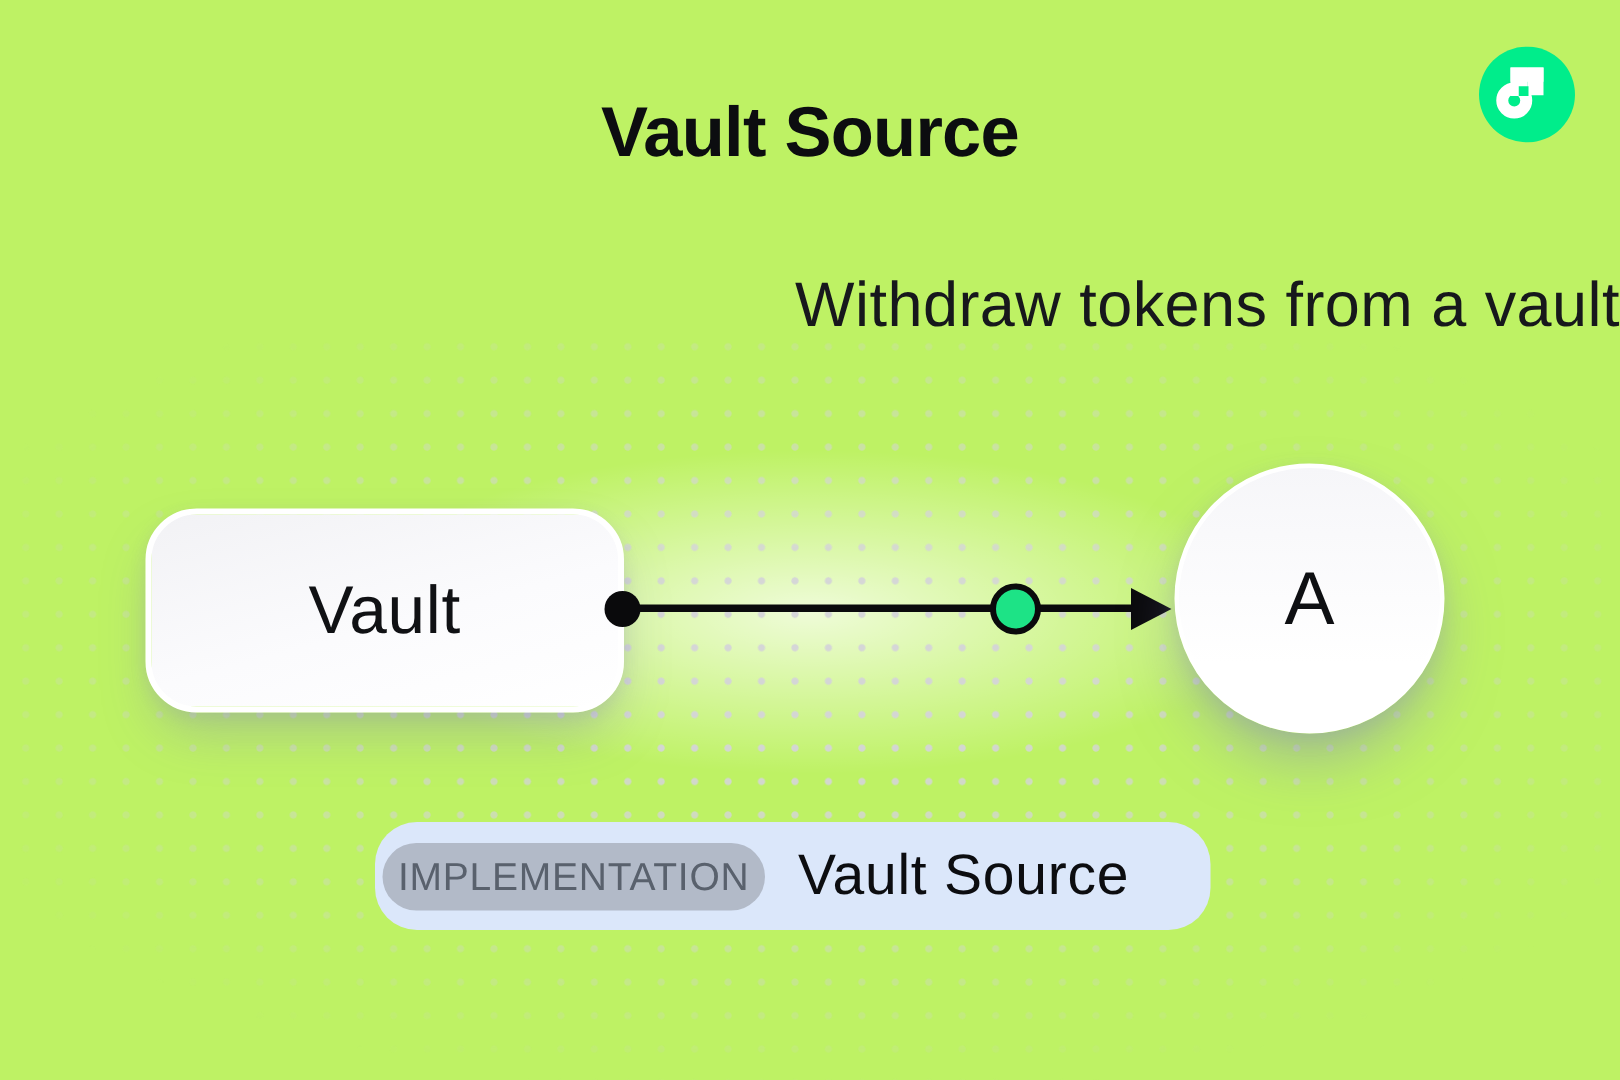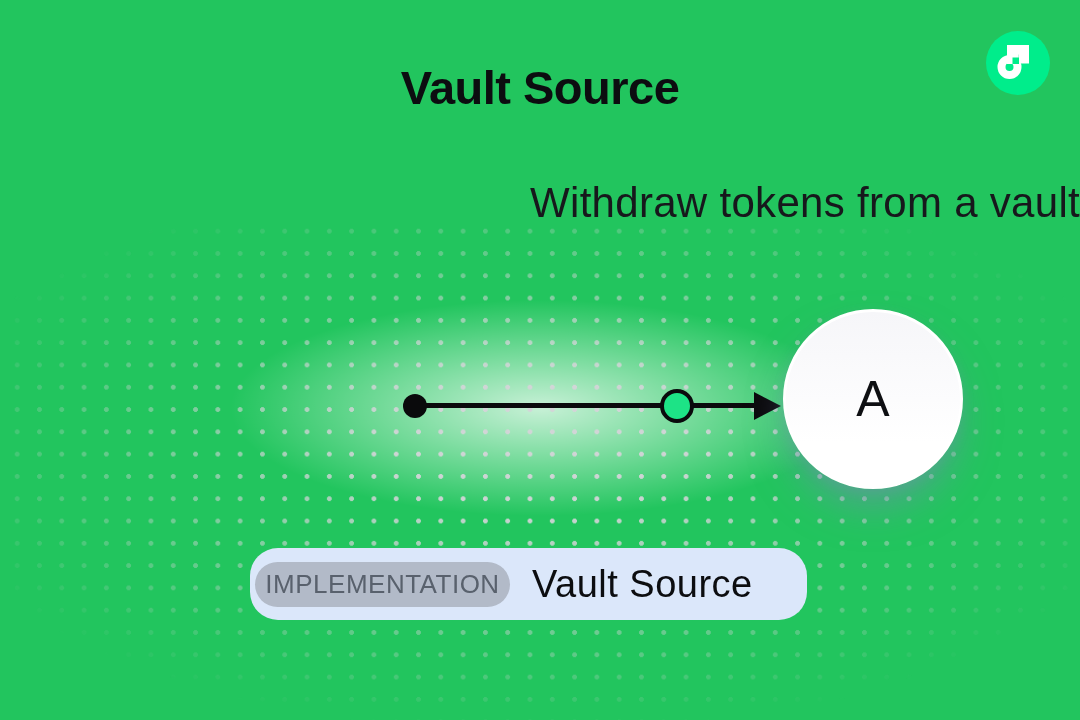--- a/index.html
+++ b/index.html
@@ -1,20 +1,20 @@
 <!DOCTYPE html>
 <html><head>
 <meta charset="utf-8">
 <style>
   html, body { margin: 0; padding: 0; }
   .canvas {
     position: relative;
     width: 1080px;
     height: 720px;
-    background: #22c55e;
+    background: #bef264;
     overflow: hidden;
     font-family: "Liberation Sans", "DejaVu Sans", sans-serif;
   }
 
   
   .glow {
     position: absolute;
     left: 110px; top: 258px;
     width: 860px; height: 300px;
     background: radial-gradient(ellipse 50% 50% at 50% 50%, rgba(255,255,255,0.75), rgba(255,255,255,0) 72%);
@@ -174,20 +174,23 @@
       <rect x="32.5" y="14" width="10.5" height="18.5" fill="#ffffff"></rect>
       <rect x="21" y="14" width="11.5" height="19" fill="#ffffff"></rect>
       <circle cx="23.5" cy="36" r="8" fill="none" stroke="#ffffff" stroke-width="8"></circle>
       <rect x="26.5" y="26.5" width="6.5" height="6.5" fill="#00ED8B"></rect>
     </svg>
   </div>
 
   <div class="title">Vault Source</div>
   <div class="subtitle">Withdraw tokens from a vault</div>
 
+  <div class="vault-node">
+    <span class="label">Vault</span>
+  </div>
 
   <div class="conn-start-dot"></div>
   <div class="conn-line"></div>
   <div class="conn-arrowhead"></div>
   <div class="conn-mid-dot"></div>
 
   <div class="target-node">
     <span class="label">A</span>
   </div>
 

